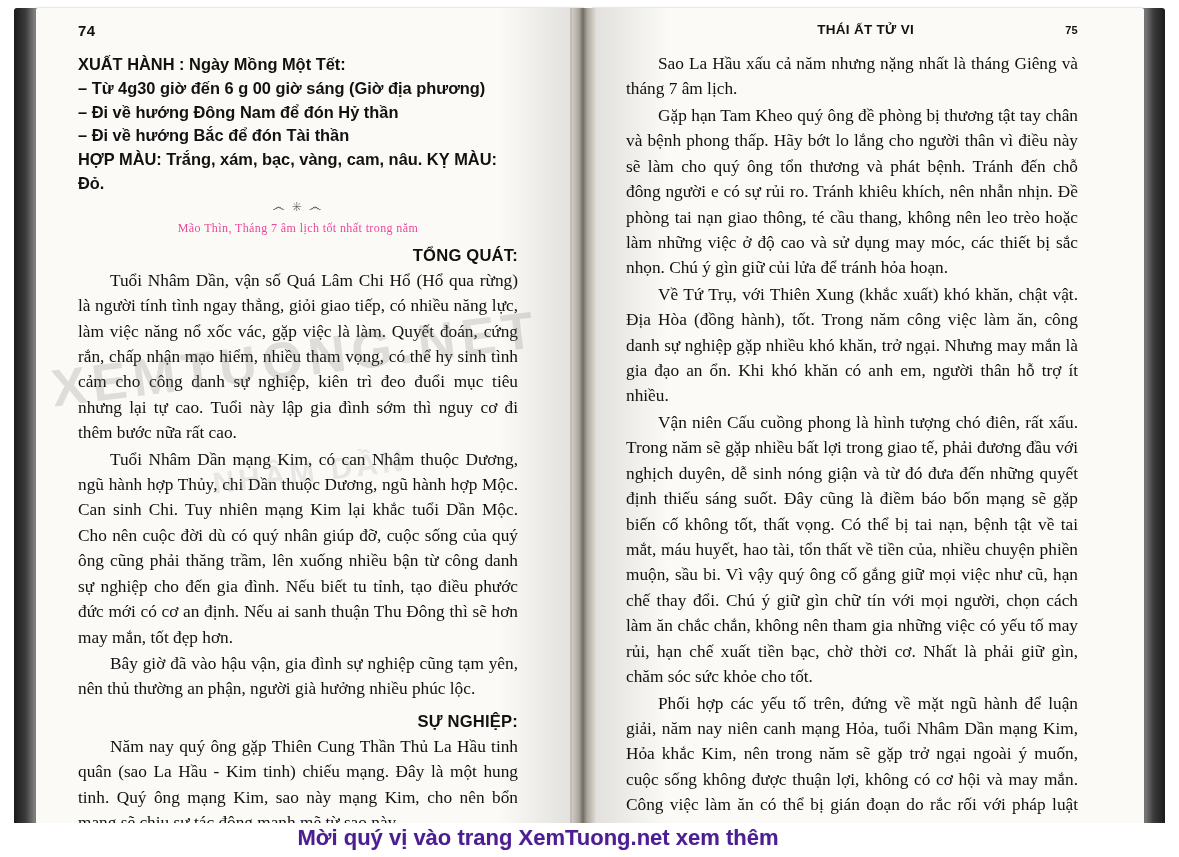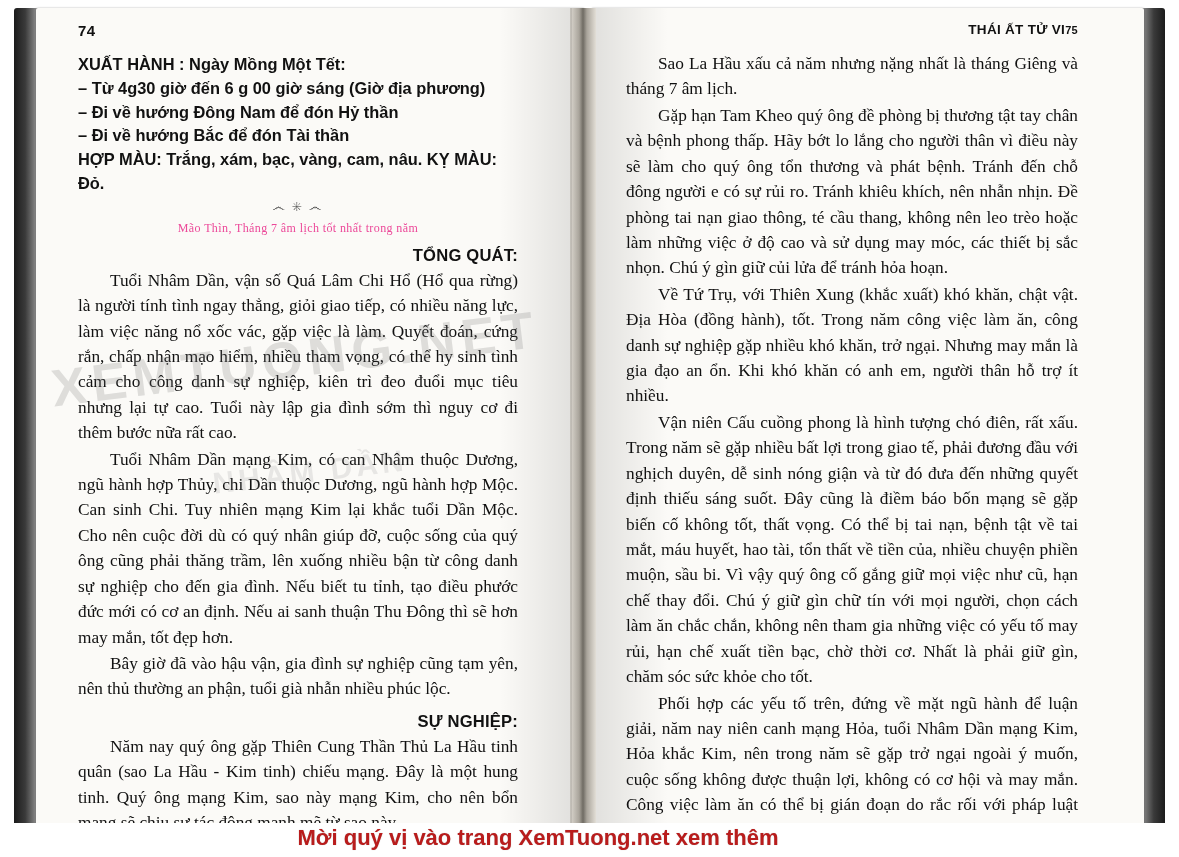--- a/index.html
+++ b/index.html
@@ -77,21 +77,21 @@
     font-family: "Liberation Sans", sans-serif;
     font-weight: bold;
     font-size: 14px;
     letter-spacing: .3px;
     margin-bottom: 14px;
   }
   .running-head.left { justify-content: flex-start; align-items: center; }
   .running-head .folio { font-size: 15px; }
   .running-head .title-txt { flex: 1; text-align: center; font-size: 13.5px; }
   .running-head.left .title-txt { text-align: right; padding-right: 18px; }
-  .running-head.right .title-txt { text-align: right; padding-left: 0px; margin-left: 40px; }
+  .running-head.right .title-txt { text-align: center; padding-left: 0px; margin-left: 40px; }
   .running-head.right .folio { margin-left: auto; font-size: 11px; }
 
   p.body {
     margin: 0 0 1px 0;
     text-indent: 32px;
     text-align: justify;
     font-size: 17.3px;
     line-height: 1.47;
     font-family: "Liberation Serif", serif;
     hyphens: none;
@@ -163,21 +163,21 @@
   }
   .footer-banner {
     position: absolute;
     left: 0;
     bottom: 6px;
     width: 1076px;
     text-align: center;
     font-family: "Liberation Sans", sans-serif;
     font-weight: bold;
     font-size: 22px;
-    color: #b91c1c;
+    color: #4c1d95;
     text-shadow: 0 0 1px rgba(0,0,0,.25);
   }
   .shadow-bottom {
     position: absolute;
     left: 0; bottom: 0; width: 1179px; height: 34px;
     background: #ffffff;
   }
 </style>
 </head>
 <body>
@@ -205,21 +205,21 @@
       <span class="line">– Đi về hướng Bắc để đón Tài thần</span>
       <span class="line">HỢP MÀU: Trắng, xám, bạc, vàng, cam, nâu. KỴ MÀU: Đỏ.</span>
     </div>
 
     <div class="ornament">෴ ✳ ෴</div>
     <div class="ghost-line">Mão Thìn, Tháng 7 âm lịch tốt nhất trong năm</div>
 
     <div class="section-head">TỔNG QUÁT:</div>
     <p class="body">Tuổi Nhâm Dần, vận số Quá Lâm Chi Hổ (Hổ qua rừng) là người tính tình ngay thẳng, giỏi giao tiếp, có nhiều năng lực, làm việc năng nổ xốc vác, gặp việc là làm. Quyết đoán, cứng rắn, chấp nhận mạo hiểm, nhiều tham vọng, có thể hy sinh tình cảm cho công danh sự nghiệp, kiên trì đeo đuổi mục tiêu nhưng lại tự cao. Tuổi này lập gia đình sớm thì nguy cơ đi thêm bước nữa rất cao.</p>
     <p class="body">Tuổi Nhâm Dần mạng Kim, có can Nhâm thuộc Dương, ngũ hành hợp Thủy, chi Dần thuộc Dương, ngũ hành hợp Mộc. Can sinh Chi. Tuy nhiên mạng Kim lại khắc tuổi Dần Mộc. Cho nên cuộc đời dù có quý nhân giúp đỡ, cuộc sống của quý ông cũng phải thăng trầm, lên xuống nhiều bận từ công danh sự nghiệp cho đến gia đình. Nếu biết tu tỉnh, tạo điều phước đức mới có cơ an định. Nếu ai sanh thuận Thu Đông thì sẽ hơn may mắn, tốt đẹp hơn.</p>
-    <p class="body">Bây giờ đã vào hậu vận, gia đình sự nghiệp cũng tạm yên, nên thủ thường an phận, tuổi già nhẫn nhiều phúc lộc.</p>
+    <p class="body">Bây giờ đã vào hậu vận, gia đình sự nghiệp cũng tạm yên, nên thủ thường an phận, người già hưởng nhiều phúc lộc.</p>
 
     <div class="section-head">SỰ NGHIỆP:</div>
     <p class="body">Năm nay quý ông gặp Thiên Cung Thần Thủ La Hầu tinh quân (sao La Hầu - Kim tinh) chiếu mạng. Đây là một hung tinh. Quý ông mạng Kim, sao này mạng Kim, cho nên bổn mạng sẽ chịu sự tác động mạnh mẽ từ sao này.</p>
     <p class="body"> Năm nay dễ bị tai tiếng, thị phi sanh chuyện rầy rà, cái cọ có khi phải đáo tụng đình, thưa kiện, tù tội. Sức khỏe suy giảm, bệnh tật. Có thể bị tai nạn hoặc xấu nhất là có tang sự trong gia quyến, người thân. Làm ăn thất bại, trở ngại về tiền bạc, hao tài tán của.</p>
 
   </div>
 
   <div class="watermark">XEMTUONG.NET</div>
   <div class="watermark2">NHÂM DẦN</div>
 

